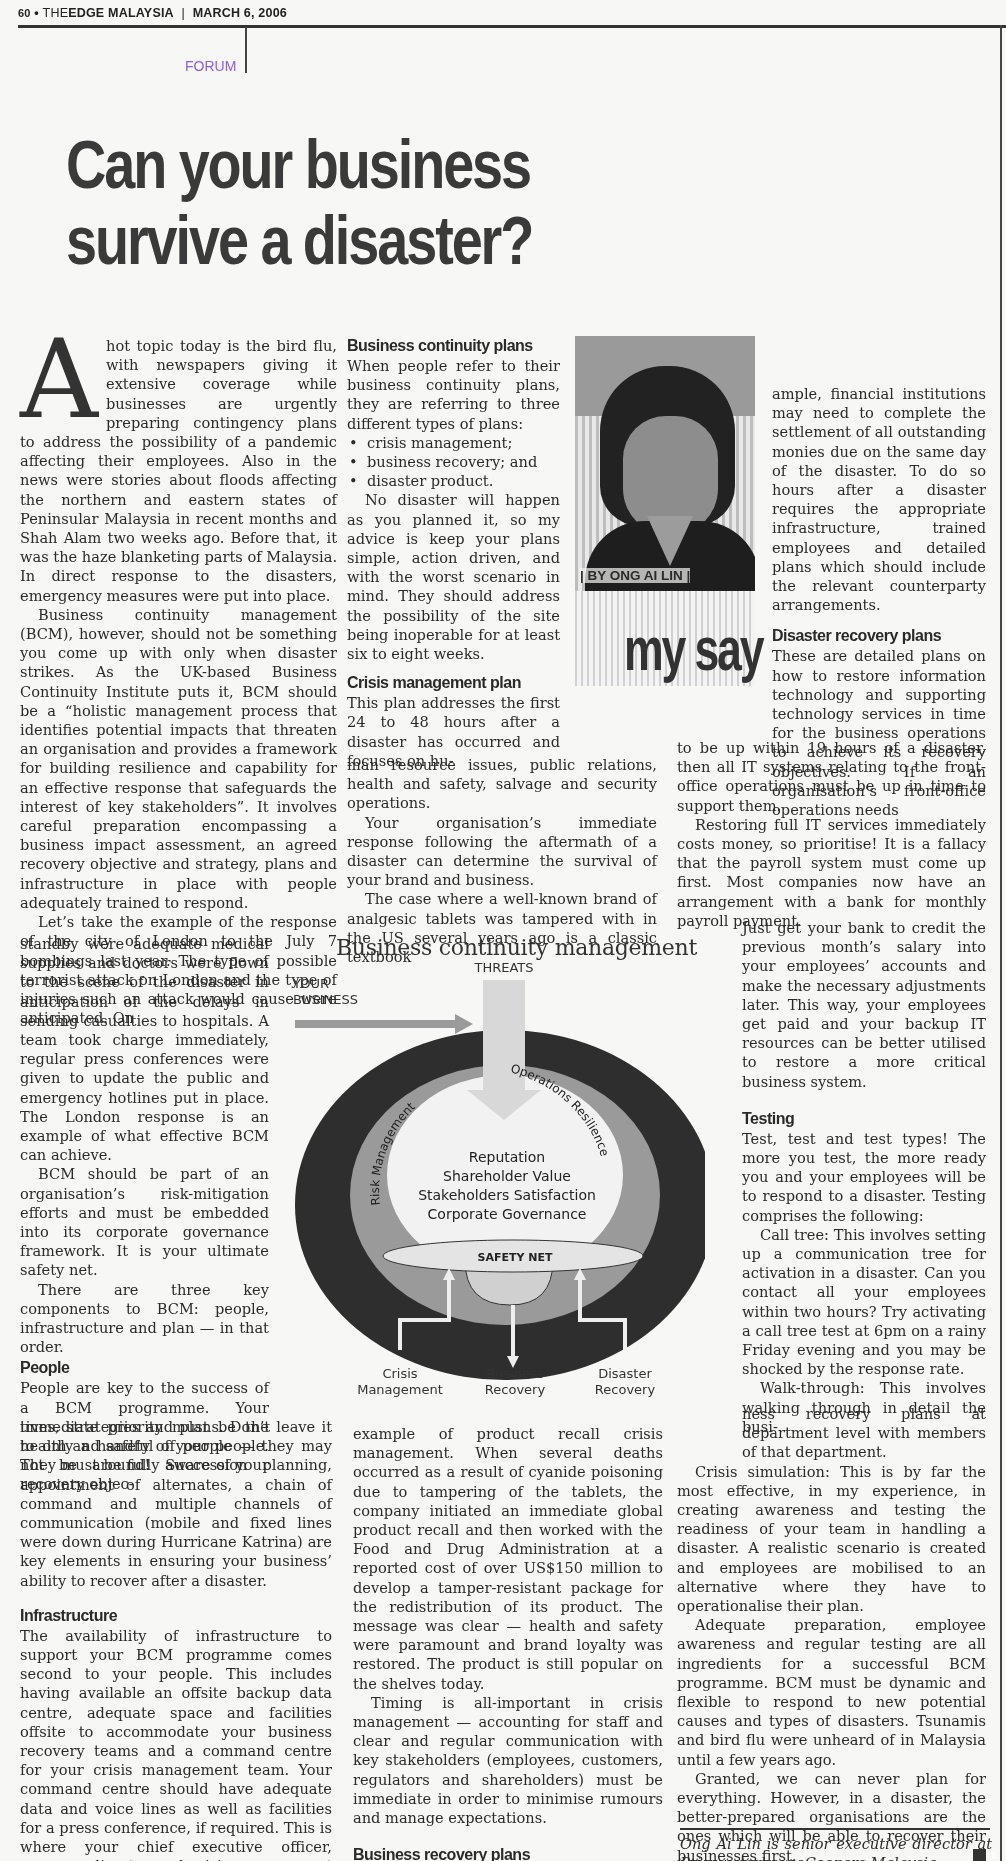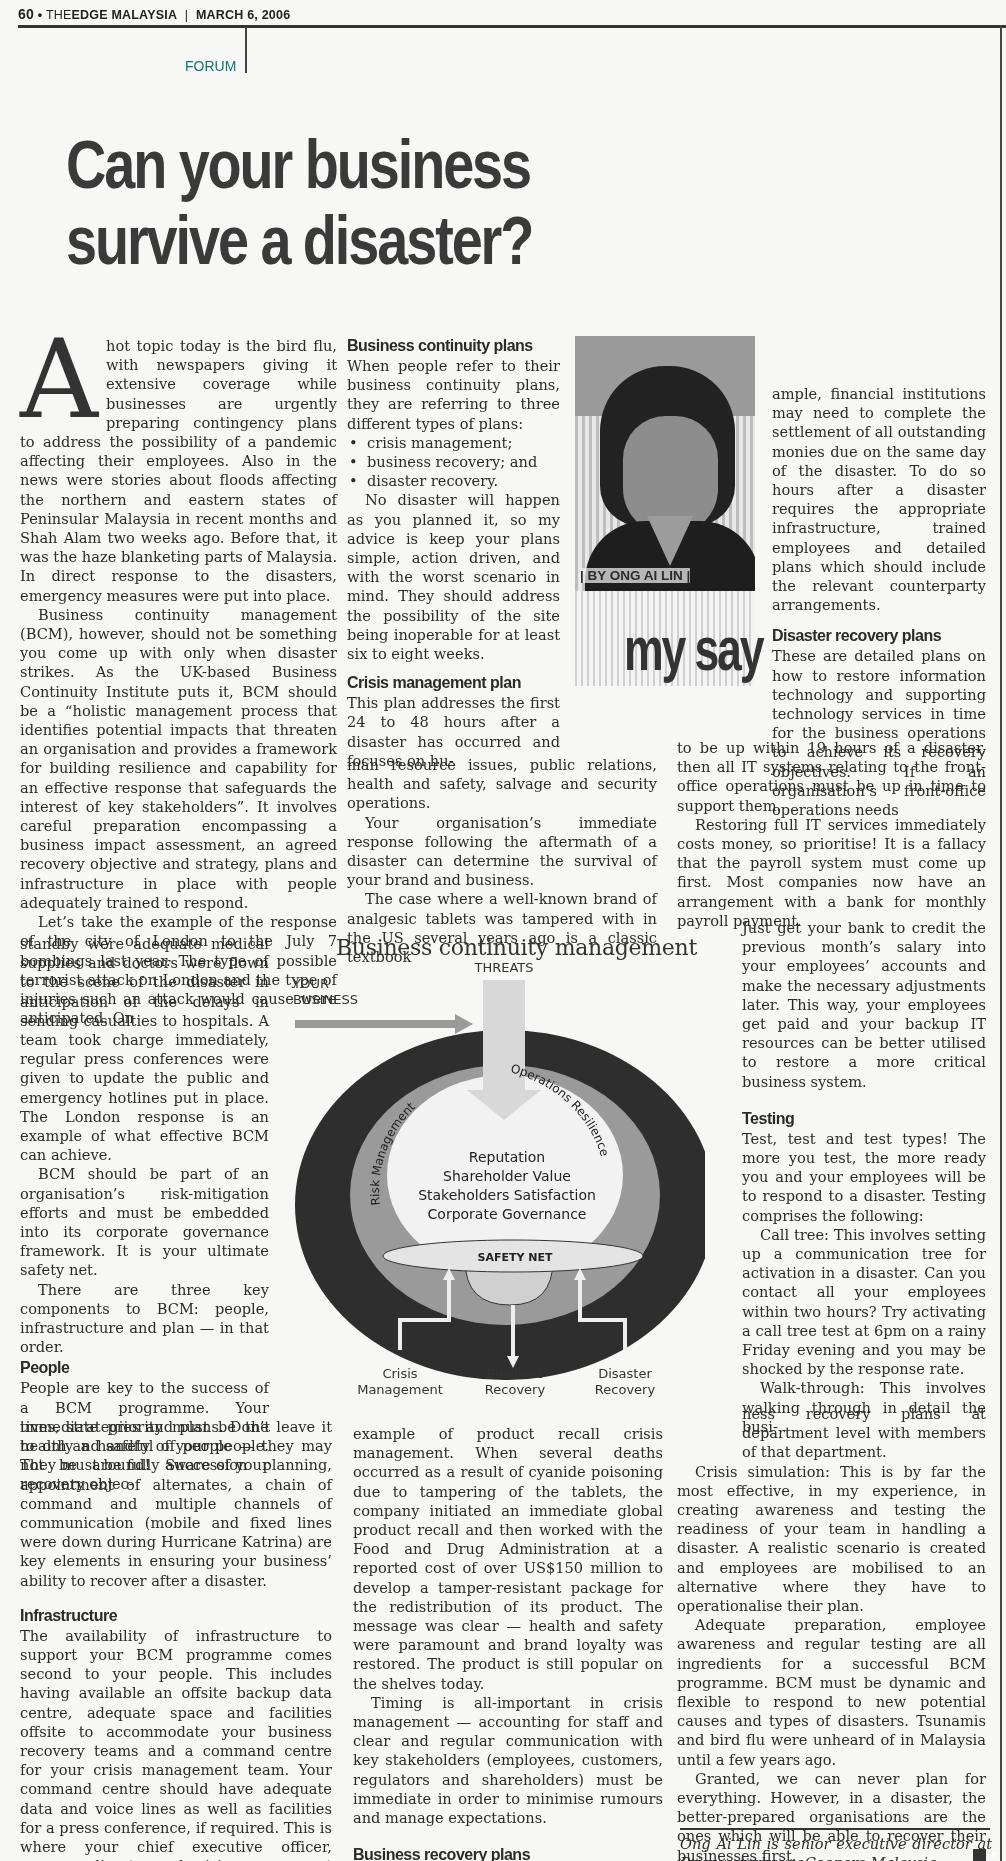--- a/index.html
+++ b/index.html
@@ -1,25 +1,25 @@
 <!DOCTYPE html>
 <html><head>
 <meta charset="utf-8">
 <style>
   * { box-sizing: border-box; margin: 0; padding: 0; }
   html, body { width: 1006px; height: 1861px; background: #f7f7f5; overflow: hidden; }
   body { position: relative; font-family: "DejaVu Serif", serif; color: #2a2a2a; }
   .abs { position: absolute; }
   .masthead { left: 18px; top: 6px; font-family: "Liberation Sans", sans-serif; font-size: 12.5px; font-weight: bold; letter-spacing: 0.2px; color: #222; }
-  .masthead .num { font-size: 14px; }
+  .masthead .num { font-size: 11px; }
   .masthead .edge { font-weight: 900; }
   .rule-top { left: 18px; top: 25px; width: 988px; height: 3px; background: #333; }
   .rule-right { left: 1000px; top: 25px; width: 2px; height: 1836px; background: #444; }
   .forum-tick { left: 245px; top: 27px; width: 2px; height: 46px; background: #444; }
-  .forum { left: 185px; top: 58px; font-family: "Liberation Sans", sans-serif; font-size: 14px; color: #0f766e; text-align: center; }
+  .forum { left: 185px; top: 58px; font-family: "Liberation Sans", sans-serif; font-size: 14px; color: #8b5cf6; text-align: center; }
   .headline { left: 66px; top: 126px; width: 640px; font-family: "Liberation Sans", sans-serif; font-weight: bold; font-size: 68px; line-height: 76px; color: #3a3a3a; letter-spacing: -2.5px; transform: scaleX(0.82); transform-origin: left top; width: 780px; }
   .col { position: absolute; font-size: 14.6px; line-height: 19.2px; text-align: justify; hyphens: auto; color: #2b2b2b; }
   .col p { text-indent: 18px; }
   .col p.noindent { text-indent: 0; }
   .sub { font-family: "Liberation Sans", sans-serif; font-weight: bold; font-size: 16px; letter-spacing: -0.5px; color: #2a2a2a; line-height: 20px; }
   .dropcap { float: left; font-family: "DejaVu Serif", serif; font-size: 108px; line-height: 84px; height: 92px; margin: 2px 8px 0 0; color: #333; font-weight: normal; }
   ul.bul { list-style: none; }
   ul.bul li::before { content: "\2022"; display: inline-block; width: 18px; padding-left: 2px; }
   .photo { left: 575px; top: 336px; width: 180px; height: 255px; background: repeating-linear-gradient(90deg, #bdbdbd 0 3px, #e8e8e8 3px 7px); overflow: hidden; }
   .photo .bgtop { position: absolute; left: 0; top: 0; width: 180px; height: 80px; background: #9a9a9a; }
@@ -73,21 +73,21 @@
   <div class="sub" style="margin-top:16px">Infrastructure</div>
   <p class="noindent">The availability of infrastructure to support your BCM programme comes second to your people. This includes having available an offsite backup data centre, adequate space and facilities offsite to accommodate your business recovery teams and a command centre for your crisis management team. Your command centre should have adequate data and voice lines as well as facilities for a press conference, if required. This is where your chief executive officer, recovery director and crisis management team members will manage and coordinate all recovery efforts.</p>
 </div>
 
 <div class="col" style="left:347px; top:336px; width:213px;">
   <div class="sub">Business continuity plans</div>
   <p class="noindent">When people refer to their business continuity plans, they are referring to three different types of plans:</p>
   <ul class="bul">
     <li>crisis management;</li>
     <li>business recovery; and</li>
-    <li>disaster recovery.</li>
+    <li>disaster product.</li>
   </ul>
   <p>No disaster will happen as you planned it, so my advice is keep your plans simple, action driven, and with the worst scenario in mind. They should address the possibility of the site being inoperable for at least six to eight weeks.</p>
   <div class="sub" style="margin-top:10px">Crisis management plan</div>
   <p class="noindent">This plan addresses the first 24 to 48 hours after a disaster has occurred and focuses on hu-</p>
 </div>
 <div class="col" style="left:347px; top:755px; width:310px;">
   <p class="noindent">man resource issues, public relations, health and safety, salvage and security operations.</p>
   <p>Your organisation’s immediate response following the aftermath of a disaster can determine the survival of your brand and business.</p>
   <p>The case where a well-known brand of analgesic tablets was tampered with in the US several years ago is a classic textbook</p>
 </div>

